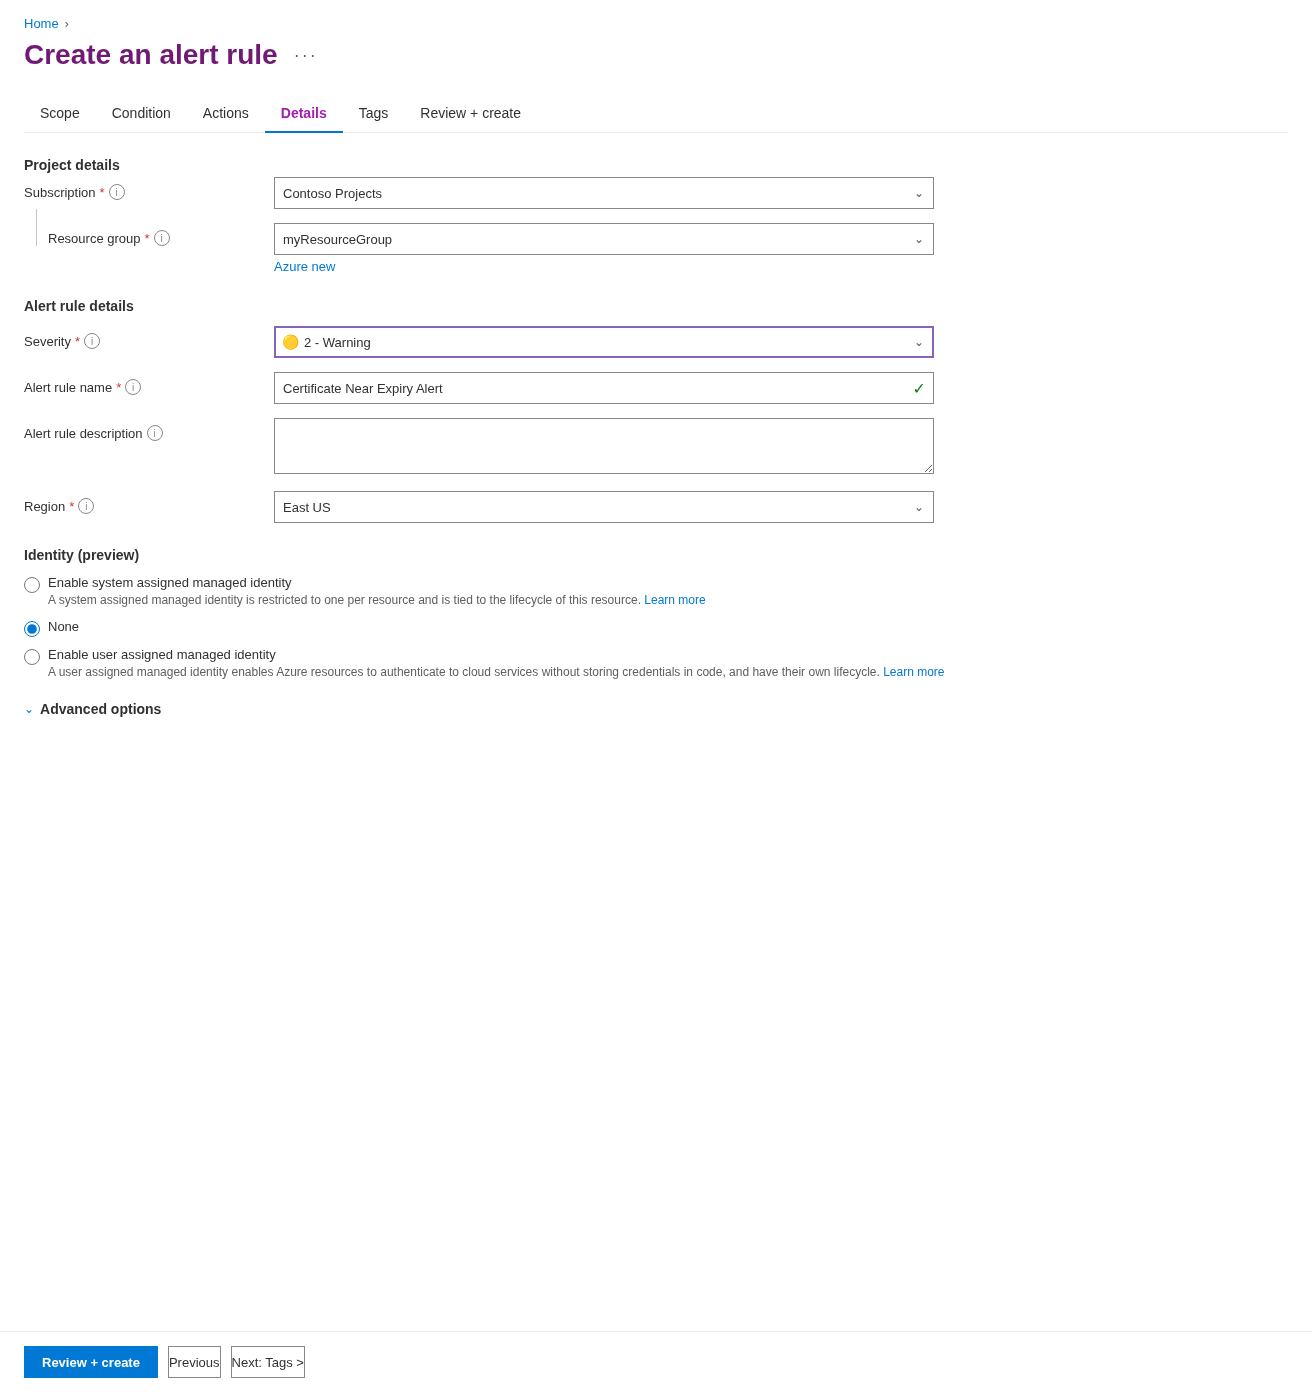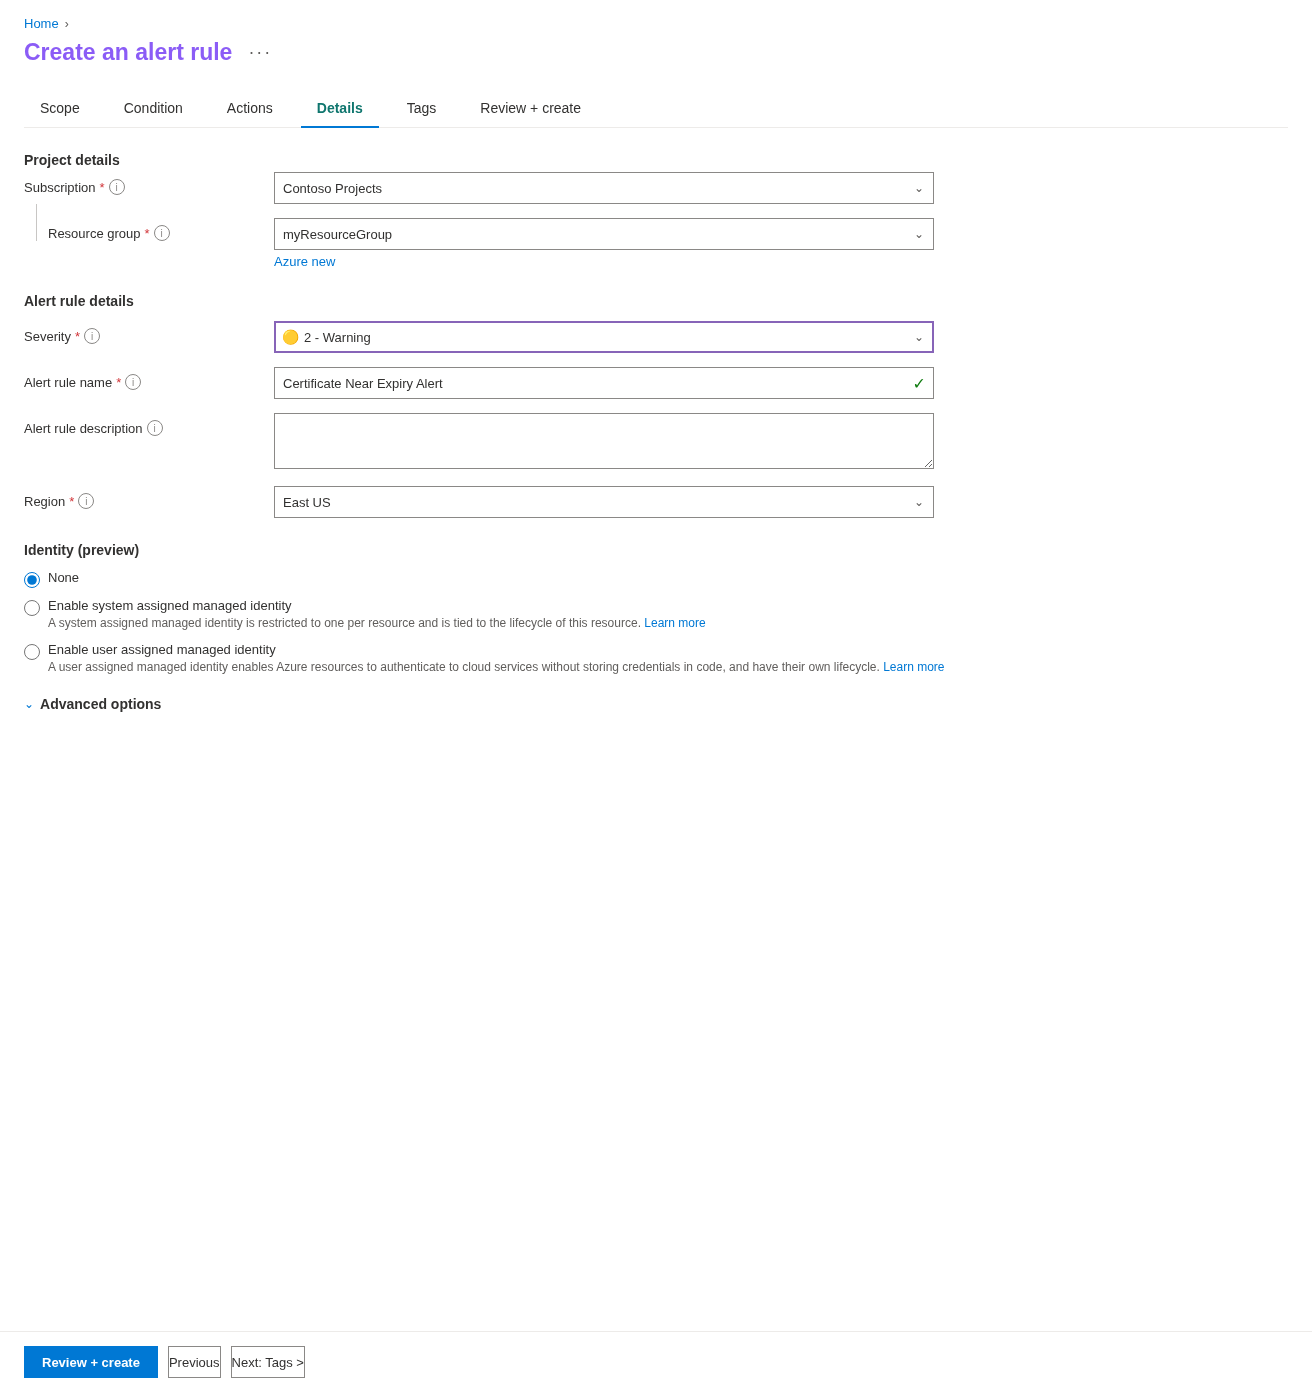--- a/index.html
+++ b/index.html
@@ -34,53 +34,53 @@
       color: #605e5c;
       font-size: 12px;
     }
     .page-title-row {
       display: flex;
       align-items: center;
       gap: 10px;
       margin-bottom: 24px;
     }
     .page-title {
-      font-size: 23px;
+      font-size: 28px;
       font-weight: 600;
-      color: #8b5cf6;
+      color: #701a75;
     }
     .ellipsis-btn {
       background: none;
       border: none;
       cursor: pointer;
       color: #605e5c;
       font-size: 18px;
       padding: 2px 6px;
       letter-spacing: 2px;
     }
     
     .tabs {
       display: flex;
-      gap: 12px;
+      gap: 0;
       border-bottom: 1px solid #edebe9;
       margin-bottom: 24px;
     }
     .tab {
       padding: 10px 16px;
       cursor: pointer;
       font-size: 14px;
       color: #323130;
       border: none;
       background: none;
       border-bottom: 2px solid transparent;
       margin-bottom: -1px;
       white-space: nowrap;
     }
     .tab.active {
-      color: #0f766e;
+      color: #a21caf;
       border-bottom: 2px solid #0078d4;
       font-weight: 600;
     }
     
     .section-title {
       font-size: 14px;
       font-weight: 600;
       color: #323130;
       margin-bottom: 4px;
     }
@@ -451,34 +451,34 @@
           <span class="chevron">⌄</span>
         </div>
       </div>
     </div>
   </div>
 
   <div class="identity-section">
     <div class="identity-title">Identity (preview)</div>
 
     <div class="radio-option">
-      <input type="radio" name="identity" id="identity-none" checked="" style="">
-      <div class="radio-option-content">
-        <label class="radio-label" for="identity-none">None</label>
-      </div>
-    </div>
-
-    <div class="radio-option">
       <input type="radio" name="identity" id="identity-system" style="">
       <div class="radio-option-content">
         <label class="radio-label" for="identity-system">Enable system assigned managed identity</label>
         <div class="radio-description">
           <span>A system assigned managed identity is restricted to one per resource and is tied to the lifecycle of this resource.</span>
           <a href="#">Learn more</a>
         </div>
+      </div>
+    </div>
+
+    <div class="radio-option">
+      <input type="radio" name="identity" id="identity-none" checked="" style="">
+      <div class="radio-option-content">
+        <label class="radio-label" for="identity-none">None</label>
       </div>
     </div>
 
     <div class="radio-option">
       <input type="radio" name="identity" id="identity-user" style="">
       <div class="radio-option-content">
         <label class="radio-label" for="identity-user">Enable user assigned managed identity</label>
         <div class="radio-description">
           <span>A user assigned managed identity enables Azure resources to authenticate to cloud services without storing credentials in code, and have their own lifecycle.</span>
           <a href="#">Learn more</a>

